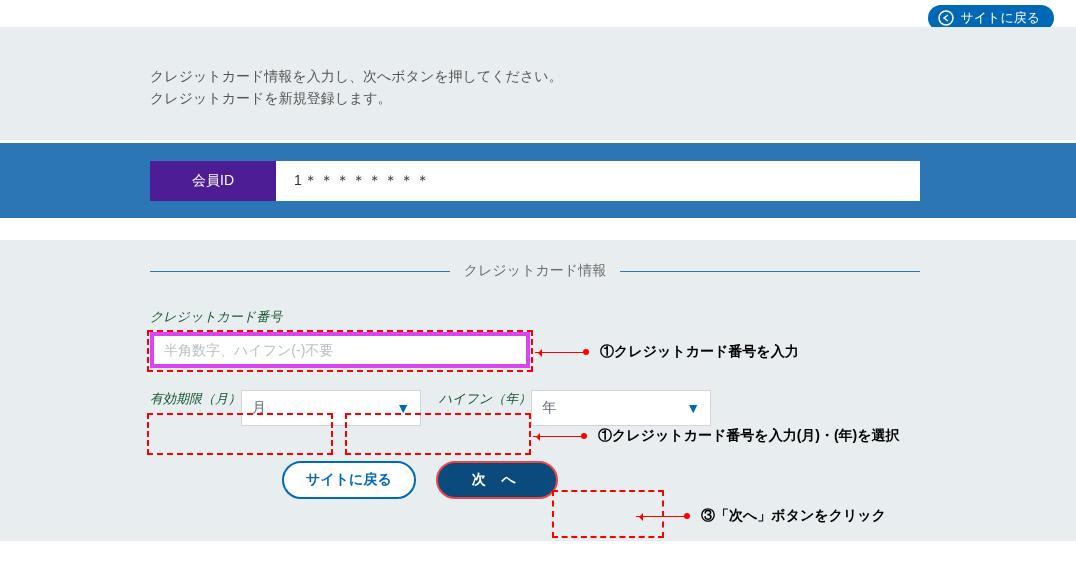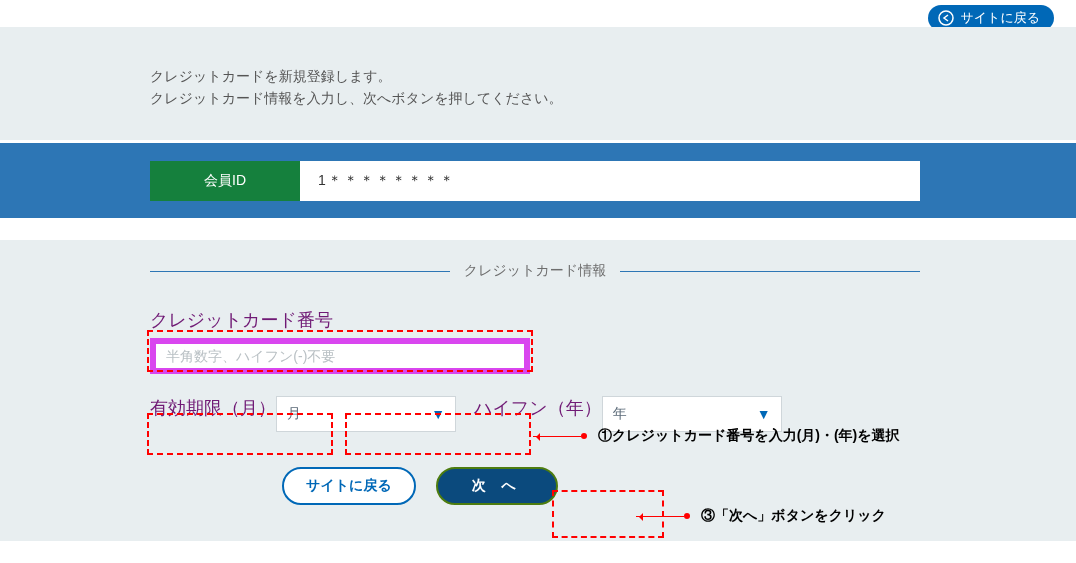--- a/index.html
+++ b/index.html
@@ -4,59 +4,59 @@
 <style>
   html,body{margin:0;padding:0;font-family:"Hiragino Kaku Gothic ProN","Yu Gothic","Meiryo",sans-serif;background:#fff;}
   .page{width:1076px;height:563px;position:relative;background:#fff;overflow:hidden;}
   .top-btn{position:absolute;top:5px;right:22px;background:#0068b7;color:#fff;border-radius:14px;padding:4px 14px 4px 10px;font-size:13px;display:flex;align-items:center;cursor:pointer;}
   .top-btn svg{margin-right:6px;}
   .gray-band{position:absolute;top:27px;left:0;right:0;background:#e8eef0;padding:38px 0 30px 0;}
   .inner{width:770px;margin-left:150px;}
   .desc{color:#555;font-size:14px;line-height:1.6;}
   .blue-band{position:absolute;top:143px;left:0;right:0;height:75px;background:#2d76b5;display:flex;align-items:center;}
   .id-row{margin-left:150px;display:flex;width:770px;}
-  .id-label{width:150px;background:#15803d;color:#fff;font-size:14px;display:flex;align-items:center;justify-content:center;height:40px;}
+  .id-label{width:126px;background:#4c1d95;color:#fff;font-size:14px;display:flex;align-items:center;justify-content:center;height:40px;}
   .id-val{flex:1;background:#fff;color:#333;font-size:14px;display:flex;align-items:center;height:40px;padding-left:18px;letter-spacing:2px;}
   .form-area{position:absolute;top:240px;left:0;right:0;background:#e8eef0;padding-top:22px;padding-bottom:40px;height:301px;box-sizing:border-box;}
   .sec-title{display:flex;align-items:center;color:#6e6e6e;font-size:14px;margin-bottom:28px;}
   .sec-title .line{flex:1;height:1px;background:#2d76b5;}
   .sec-title .txt{padding:0 14px;}
-  .fld-label{color:#701a75;font-size:18px;margin-bottom:6px;}
-  .card-input{width:380px;height:36px;border:6px solid #d946ef;background:#fff;padding:0 10px;font-size:14px;color:#333;box-sizing:border-box;}
+  .fld-label{color:#14532d;font-size:13px;margin-bottom:6px;font-style:italic;}
+  .card-input{width:380px;height:36px;border:4px solid #d946ef;background:#fff;padding:0 10px;font-size:14px;color:#333;box-sizing:border-box;}
   .card-input::placeholder{color:#b9c0c4;}
   .dashed{position:absolute;border:2px dashed #ff0000;pointer-events:none;box-sizing:border-box;}
   .sel-row{display:flex;gap:18px;}
   .sel-col{display:flex;flex-direction:row;}
   .sel{width:180px;height:36px;border:1px solid #cfd6da;background:#fff;font-size:14px;color:#5b6a78;padding:0 10px;display:flex;align-items:center;justify-content:space-between;cursor:pointer;box-sizing:border-box;}
   .sel .caret{color:#0068b7;font-size:14px;}
   .btn-row{display:flex;gap:20px;justify-content:center;margin-top:35px;width:540px;}
   .btn-outline{border:2px solid #0068b7;color:#0068b7;background:#fff;border-radius:22px;padding:8px 22px;font-size:14px;font-weight:bold;cursor:pointer;}
-  .btn-fill{border:2px solid #4d7c0f;background:#0b4a7d;color:#fff;border-radius:22px;padding:8px 34px;font-size:14px;font-weight:bold;letter-spacing:6px;cursor:pointer;}
+  .btn-fill{border:2px solid #ef4444;background:#0b4a7d;color:#fff;border-radius:22px;padding:8px 34px;font-size:14px;font-weight:bold;letter-spacing:6px;cursor:pointer;}
   .anno{position:absolute;font-size:14px;font-weight:bold;color:#000;white-space:nowrap;display:flex;align-items:center;}
   .anno .arrow-line{height:1px;background:#ff0000;position:relative;}
   .anno .arrow-line::before{content:"";position:absolute;left:-1px;top:-3px;border:4px solid transparent;border-right-color:#ff0000;}
   .anno .dot{width:6px;height:6px;background:#ff0000;border-radius:50%;margin-right:-3px;z-index:1;}
 </style>
 </head>
 <body>
 
 <div class="page">
 
   <div class="top-btn">
     <svg width="16" height="16" viewBox="0 0 16 16">
       <circle cx="8" cy="8" r="7" fill="none" stroke="#fff" stroke-width="1.5"></circle>
       <path d="M10 5 L6 8 L10 11" fill="none" stroke="#fff" stroke-width="1.5"></path>
     </svg>
     <span>サイトに戻る</span>
   </div>
 
   <div class="gray-band">
     <div class="inner">
+      <div class="desc">クレジットカード情報を入力し、次へボタンを押してください。</div>
       <div class="desc">クレジットカードを新規登録します。</div>
-      <div class="desc">クレジットカード情報を入力し、次へボタンを押してください。</div>
     </div>
   </div>
 
   <div class="blue-band">
     <div class="id-row">
       <div class="id-label">会員ID</div>
       <div class="id-val">1＊＊＊＊＊＊＊＊</div>
     </div>
   </div>
 
@@ -102,20 +102,25 @@
       </div>
 
     </div>
   </div>
 
   <div class="dashed" style="top:330px;left:147px;width:386px;height:42px;"></div>
   <div class="dashed" style="top:413px;left:147px;width:186px;height:42px;"></div>
   <div class="dashed" style="top:413px;left:345px;width:186px;height:42px;"></div>
   <div class="dashed" style="top:490px;left:552px;width:112px;height:48px;"></div>
 
+  <div class="anno" style="top:343px;left:535px;">
+    <div class="arrow-line" style="width:48px;"></div>
+    <div class="dot"></div>
+    <span style="margin-left:14px;">①クレジットカード番号を入力</span>
+  </div>
   <div class="anno" style="top:427px;left:533px;">
     <div class="arrow-line" style="width:48px;"></div>
     <div class="dot"></div>
     <span style="margin-left:14px;">①クレジットカード番号を入力(月)・(年)を選択</span>
   </div>
   <div class="anno" style="top:507px;left:636px;">
     <div class="arrow-line" style="width:48px;"></div>
     <div class="dot"></div>
     <span style="margin-left:14px;">③「次へ」ボタンをクリック</span>
   </div>

